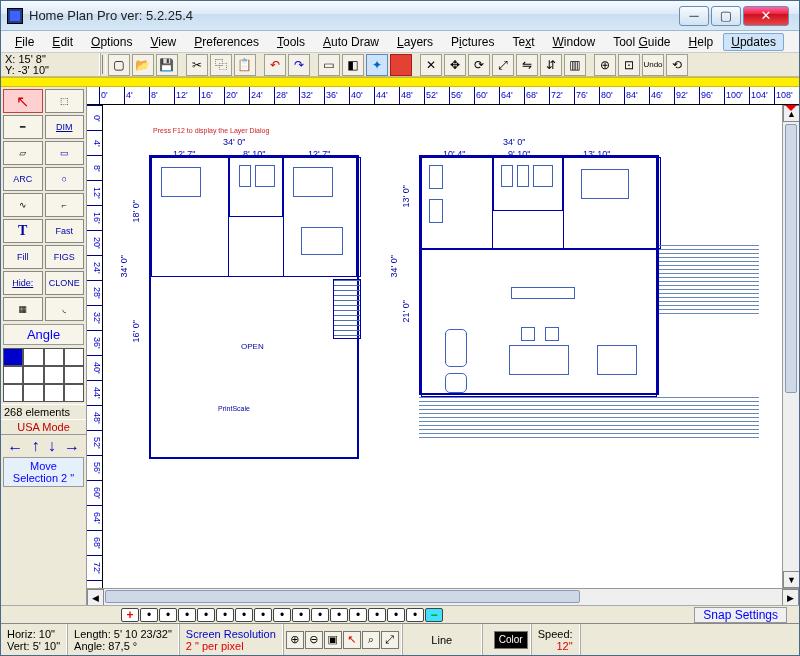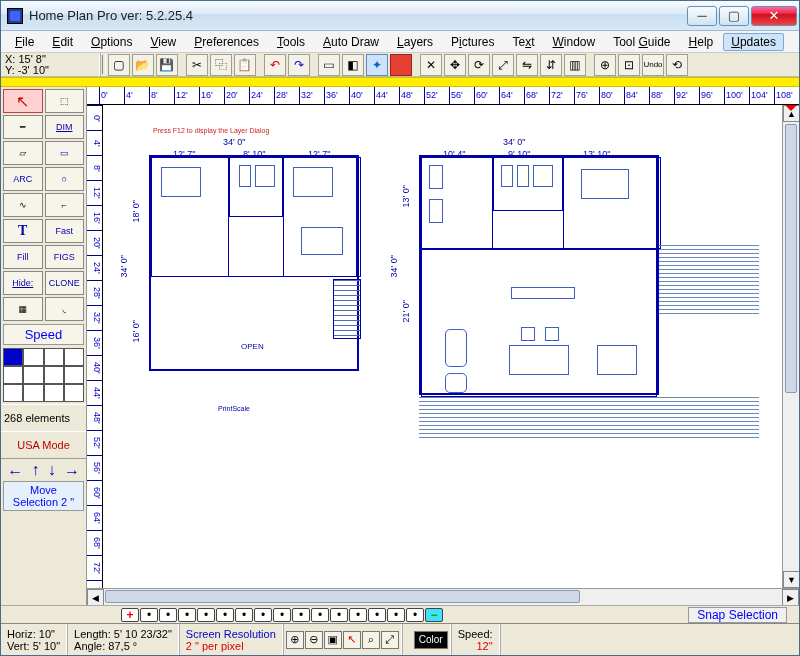--- a/index.html
+++ b/index.html
@@ -9,21 +9,21 @@
     background: #f0f0f0;
     border: 1px solid #4a6a8a;
     display: flex; flex-direction: column;
     box-shadow: 0 0 8px rgba(0,0,0,.3);
   }
   
   .titlebar {
     height: 30px;
     background: linear-gradient(#f7fbff, #dce9f7 45%, #cadef0 46%, #d7e8f6);
     display: flex; align-items: center;
-    padding: 0 2px 0 6px;
+    padding: 0 10px 0 6px;
     border-bottom: 1px solid #9bb7d4;
   }
   .appicon { width: 16px; height: 16px; margin-right: 6px; background: #204080; border: 1px solid #000; position: relative; }
   .appicon::after { content: ""; position: absolute; inset: 2px; background: #4060ff; }
   .title { font-size: 13px; color: #222; flex: 1; }
   .winbtns { display: flex; gap: 2px; }
   .winbtn {
     width: 30px; height: 20px; border: 1px solid #6a8fb5; border-radius: 3px;
     background: linear-gradient(#f7fbff, #d0e3f2);
     display: flex; align-items: center; justify-content: center;
@@ -93,21 +93,21 @@
     background: #f7f5ea;
   }
   .swatch {
     height: 54px; margin: 2px;
     display: grid; grid-template-columns: repeat(4,1fr); grid-template-rows: repeat(3,1fr);
     gap: 0;
   }
   .swatch div { border: 1px solid #555; background: #fff; }
   .swatch div.active { background: #0000cc; }
   .status1, .status2 {
-    font-size: 11px; padding: 7px 3px; border-top: 1px solid #fff;
+    font-size: 11px; padding: 1px 3px; border-top: 1px solid #fff;
   }
   .status2 { color: #c00000; text-align: center; }
   .arrowrow {
     display: flex; justify-content: space-around; padding: 2px;
     border-top: 1px solid #999;
   }
   .arrowrow span { color: #0000cc; font-size: 16px; font-weight: bold; }
   .movesel {
     text-align: center; color: #00f; font-size: 11px;
     padding: 2px; border: 1px solid #999; margin: 0 2px 2px;
@@ -129,21 +129,21 @@
   .canvasrow { flex: 1; display: flex; overflow: hidden; }
   .ruler-v {
     width: 16px; background: #fff; border-right: 1px solid #000;
     display: flex; flex-direction: column; font-size: 9px; color: #00c;
   }
   .ruler-v .tick { flex: 0 0 25px; border-top: 1px solid #008; padding-left: 1px; writing-mode: vertical-rl; text-orientation: mixed; text-align: center; }
   .canvas {
     flex: 1; background: #fff; position: relative; overflow: hidden;
   }
   .floorplan { position: absolute; border: 2px solid #0000aa; }
-  .fp1 { left: 46px; top: 50px; width: 210px; height: 216px; }
+  .fp1 { left: 46px; top: 50px; width: 210px; height: 304px; }
   .fp2 { left: 316px; top: 50px; width: 240px; height: 240px; }
   .room { position: absolute; border: 1px solid #0000aa; }
   .dim { position: absolute; font-size: 9px; color: #0000aa; white-space: nowrap; }
   .dimv { writing-mode: vertical-rl; transform: rotate(180deg); }
   .hint { position: absolute; left: 50px; top: 22px; font-size: 7px; color: #d02020; }
   .openlbl { position: absolute; font-size: 8px; color: #0000aa; }
   .deck { position: absolute; background: repeating-linear-gradient(#6888b8 0 1px, transparent 1px 4px); }
   .furn { position: absolute; border: 1px solid #4060c0; }
 
   
@@ -270,21 +270,21 @@
         <div class="tool" style="color:#00a;">
             <span>Fast</span>
           </div>
         <div class="tool" style="color:#00a;">Fill</div>
         <div class="tool" style="color:#00a;">FIGS</div>
         <div class="tool" style="color:#00a;text-decoration:underline;">Hide:</div>
         <div class="tool" style="color:#00a;">CLONE</div>
         <div class="tool">▦</div>
         <div class="tool">◟</div>
       </div>
-      <div class="redraw">Speed</div>
+      <div class="redraw">Angle</div>
       <div class="swatch">
         <div class="active"></div>
           <div></div>
           <div></div>
           <div></div>
         <div></div>
           <div></div>
           <div></div>
           <div></div>
         <div></div>
@@ -320,21 +320,21 @@
           <div class="tick">48'</div>
           <div class="tick">52'</div>
           <div class="tick">56'</div>
           <div class="tick">60'</div>
           <div class="tick">64'</div>
           <div class="tick">68'</div>
           <div class="tick">72'</div>
           <div class="tick">76'</div>
           <div class="tick">80'</div>
           <div class="tick">84'</div>
-          <div class="tick">88'</div>
+          <div class="tick">46'</div>
           <div class="tick">92'</div>
           <div class="tick">96'</div>
           <div class="tick">100'</div>
           <div class="tick">104'</div>
           <div class="tick">108'</div>
         </div>
       <div class="redarrow"></div>
       <div class="canvasrow">
         <div class="ruler-v" id="ruler-v">
             <div class="tick">0'</div>
@@ -445,21 +445,21 @@
     <div class="dot">•</div>
     <div class="dot">•</div>
     <div class="dot">•</div>
     <div class="dot">•</div>
     <div class="dot">•</div>
     <div class="dot">•</div>
     <div class="dot">•</div>
     <div class="dot">•</div>
     <div class="dot">•</div>
     <div class="dot minus">−</div>
-    <div class="snapset">Snap Selection</div>
+    <div class="snapset">Snap Settings</div>
   </div>
 
   <div class="statusbar">
     <div>
       <span>Horiz: 10"</span>
       <span>Vert: 5' 10"</span>
     </div>
     <div>
       <span>Length: 5' 10 23/32"</span>
       <span>Angle:  87,5 °</span>
@@ -469,20 +469,23 @@
       <span class="red">2 " per pixel</span>
     </div>
     <div class="sbtns">
       <div class="sb">⊕</div>
       <div class="sb">⊖</div>
       <div class="sb">▣</div>
       <div class="sb" style="color:#c00;">↖</div>
       <div class="sb">⌕</div>
       <div class="sb">⤢</div>
     </div>
+    <div style="min-width:80px;align-items:center;">
+      <span>Line</span>
+    </div>
     <div class="sbtns">
       <div class="sb colorbtn">Color</div>
     </div>
     <div>
       <span>Speed:</span>
       <span class="red" style="text-align:right;">12"</span>
     </div>
   </div>
 
 </div>

